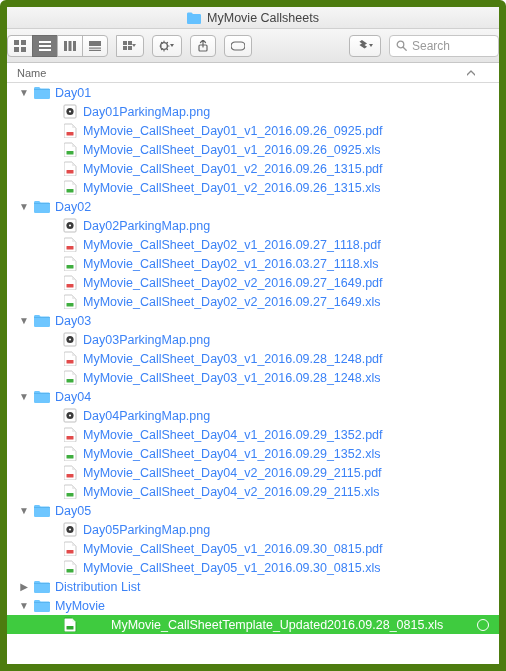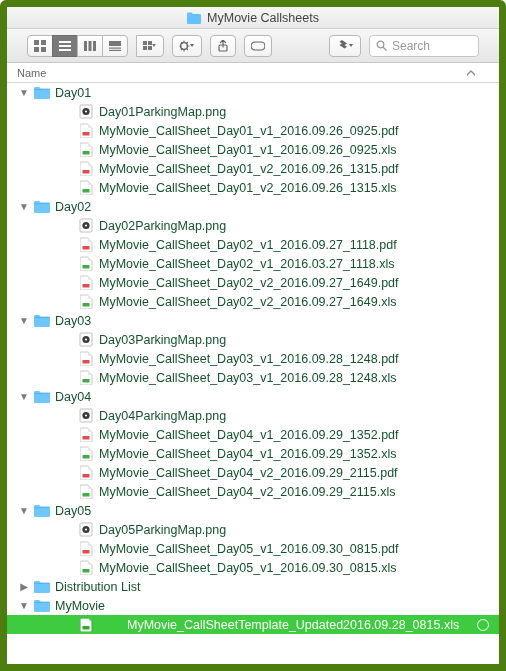--- a/index.html
+++ b/index.html
@@ -1,49 +1,49 @@
 <!DOCTYPE html>
 <html><head>
 <meta charset="utf-8">
 <style>
   * { box-sizing: border-box; margin: 0; padding: 0; }
   html, body { font-family: -apple-system, "Helvetica Neue", Arial, sans-serif; font-size: 12.5px; color: #333; background: #fff; }
   .window { width: 506px; height: 671px; border: 7px solid #4d7c0f; border-radius: 6px 6px 0 0; overflow: hidden; display: flex; flex-direction: column; background: #fff; }
   .titlebar { height: 22px; background: linear-gradient(#f6f6f6,#e9e9e9); border-bottom: 1px solid #d0d0d0; display: flex; align-items: center; justify-content: center; gap: 6px; position: relative; }
   .title-folder-icon { width: 14px; height: 12px; display: inline-block; }
   .title-text { font-size: 12.5px; color: #444; }
-  .toolbar { height: 34px; display: flex; align-items: center; padding: 0 20px; gap: 8px; background: linear-gradient(#f6f6f6,#e6e6e6); border-bottom: 1px solid #c7c7c7; }
+  .toolbar { height: 34px; display: flex; align-items: center; padding: 0 0; gap: 8px; background: linear-gradient(#f6f6f6,#e6e6e6); border-bottom: 1px solid #c7c7c7; }
   .tbgroup { display: flex; }
   .tbbtn { height: 22px; min-width: 26px; padding: 0 6px; border: 1px solid #b8b8b8; background: linear-gradient(#ffffff,#f2f2f2); display: flex; align-items: center; justify-content: center; color: #555; font-size: 12px; cursor: default; }
   .tbbtn.active { background: #7a7a7a; color: #fff; border-color: #6d6d6d; }
   .tbgroup .tbbtn { border-radius: 0; margin-left: -1px; }
   .tbgroup .tbbtn:first-child { border-radius: 4px 0 0 4px; margin-left: 0; }
   .tbgroup .tbbtn:last-child { border-radius: 0 4px 4px 0; }
   .tbbtn.solo { border-radius: 4px; }
   .searchbox { flex: 0 0 110px; height: 22px; border: 1px solid #c6c6c6; border-radius: 4px; background: #fff; display: flex; align-items: center; padding: 0 6px; gap: 5px; color: #999; }
   .searchbox span.label { font-size: 12px; color: #9a9a9a; }
   .flex { flex: 1 1 auto; }
   .header { height: 20px; display: flex; align-items: center; border-bottom: 1px solid #d9d9d9; background: #fff; padding: 0 24px 0 10px; font-size: 11px; color: #666; }
   .header .col-name { flex: 1 1 auto; }
   .sortchev { font-size: 10px; color: #888; }
   .list { flex: 1 1 auto; overflow: hidden; background: #fff; }
   .row { height: 19px; display: flex; align-items: center; padding-left: 10px; gap: 5px; white-space: nowrap; }
   .row .dis { width: 10px; display: inline-flex; justify-content: center; color: #7a7a7a; font-size: 10px; }
   .row .dis.empty { visibility: hidden; }
   .row .ic { width: 16px; height: 14px; display: inline-flex; align-items: center; justify-content: center; }
-  .row .nm { font-size: 12.5px; color: #14532d; }
+  .row .nm { font-size: 12.5px; color: #3b82f6; }
   .row.selected { background: #3fcb3f; }
   .row.selected .nm { color: #fff; margin-left: 28px; }
   .row.selected .dis { color: #fff; }
   .row.selected .docbody { fill: #fff; stroke: #2ea82e; }
   .row.selected .docfold { fill: #e8ffe8; }
   .row.selected .xlsbar { fill: #2ea82e; }
   .row .circ { margin-left: auto; margin-right: 10px; width: 12px; height: 12px; border: 1.5px solid #ffffff; border-radius: 50%; }
   .row.depth0 { padding-left: 12px; }
-  .row.depth1 { padding-left: 56px; }
+  .row.depth1 { padding-left: 40px; }
   
 </style>
 </head>
 <body>
 
 <div class="window">
 
   <div class="titlebar">
     <span class="title-folder-icon">
       <svg width="14" height="12" viewBox="0 0 14 12">

